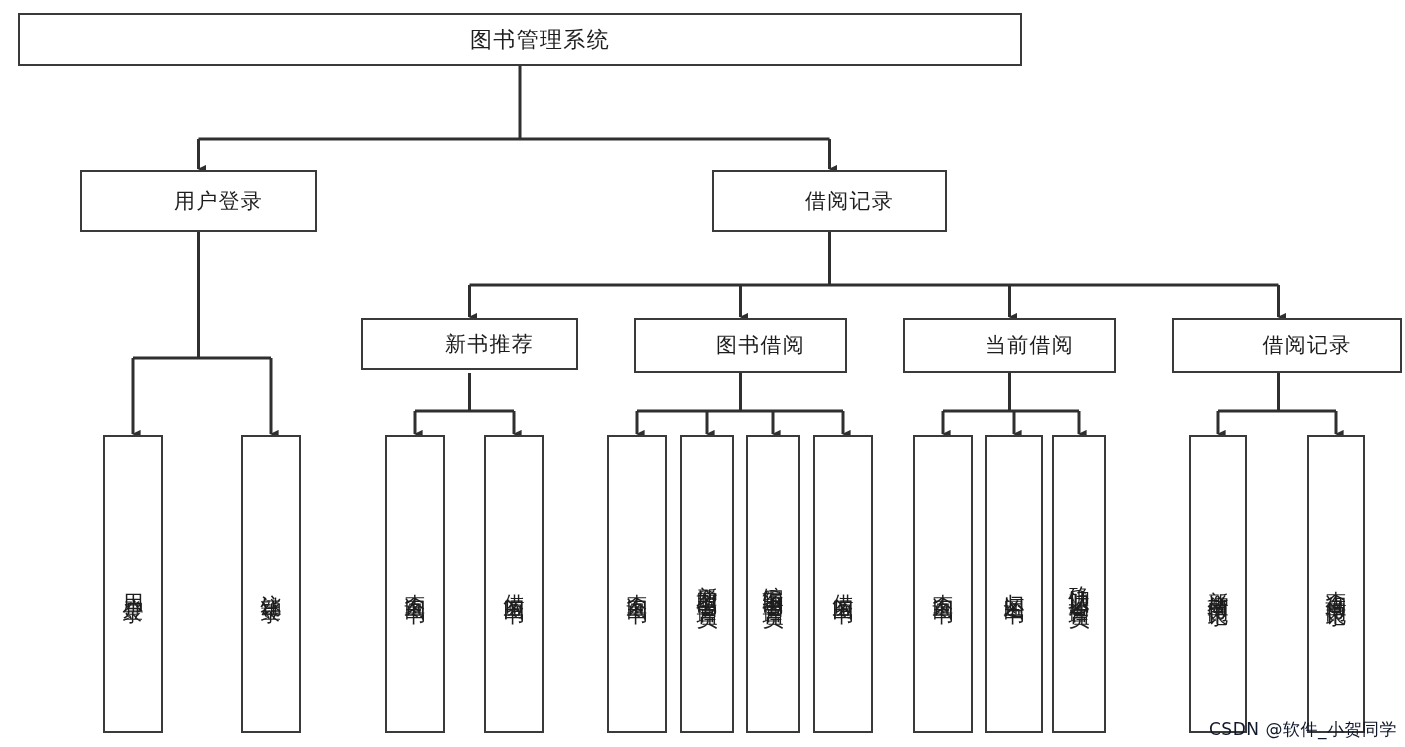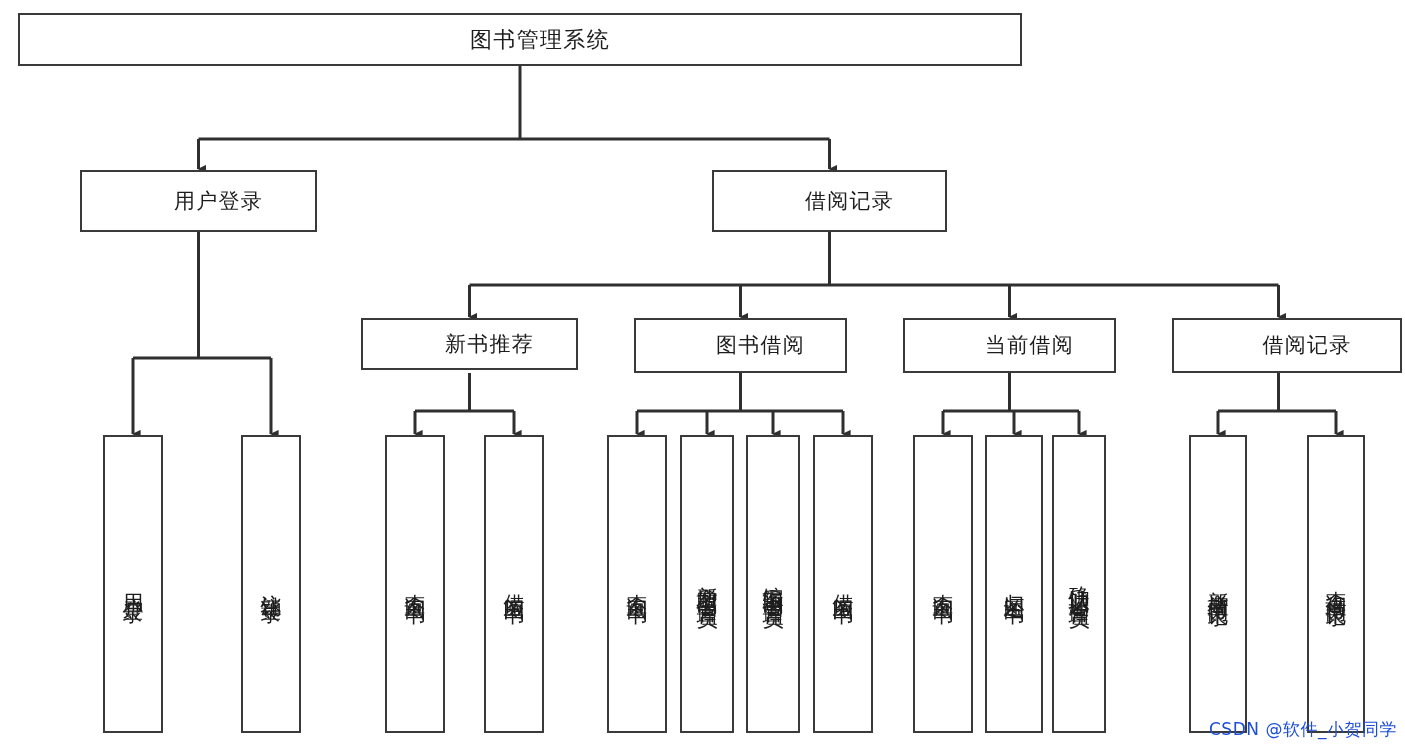--- a/index.html
+++ b/index.html
@@ -60,21 +60,21 @@
     font-size: 21px;
     letter-spacing: 0.16em;
     line-height: 1.05;
     white-space: nowrap;
   }
   #watermark {
     position: absolute;
     right: 8px;
     bottom: 6px;
     font-size: 17px;
-    color: #1d4ed8;
+    color: #0f172a;
     letter-spacing: 0.03em;
     z-index: 5;
     white-space: nowrap;
     font-family: "DejaVu Sans", "Liberation Sans", sans-serif;
   }
 </style>
 </head>
 <body>
 
 <div id="diagram-root">

